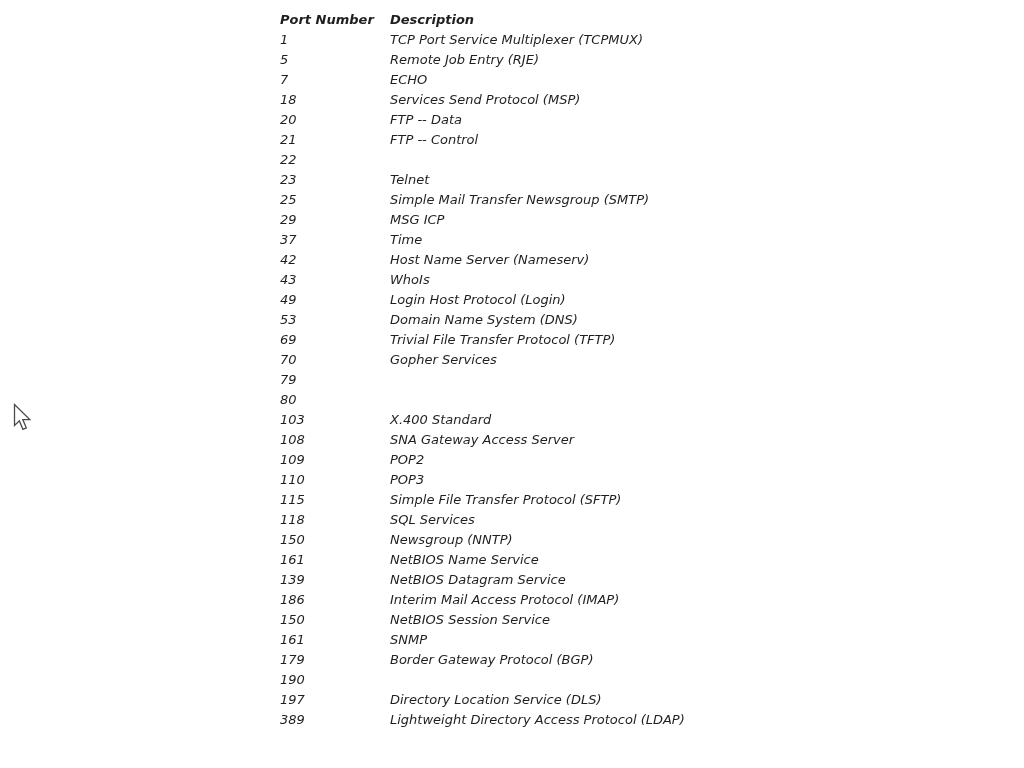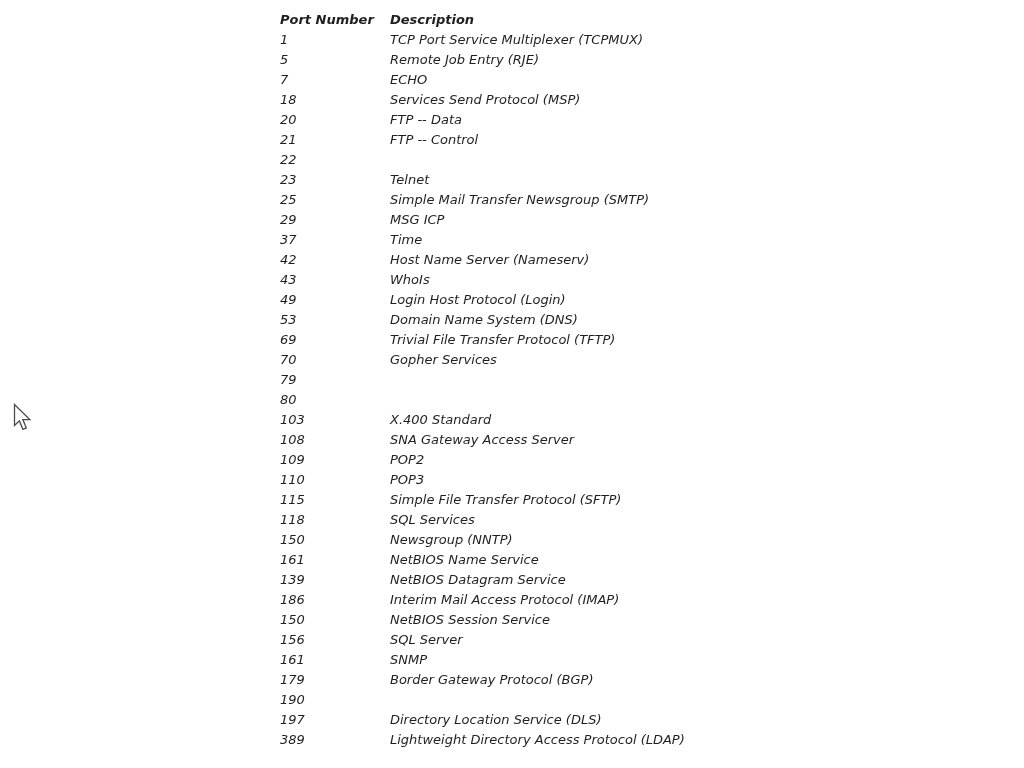--- a/index.html
+++ b/index.html
@@ -165,24 +165,20 @@
     </div>
       <div class="row">
       <div class="cell port">186</div>
       <div class="cell desc">Interim Mail Access Protocol (IMAP)</div>
     </div>
       <div class="row">
       <div class="cell port">150</div>
       <div class="cell desc">NetBIOS Session Service</div>
     </div>
       <div class="row">
-      <div class="cell port">156</div>
-      <div class="cell desc">SQL Server</div>
-    </div>
-      <div class="row">
       <div class="cell port">161</div>
       <div class="cell desc">SNMP</div>
     </div>
       <div class="row">
       <div class="cell port">179</div>
       <div class="cell desc">Border Gateway Protocol (BGP)</div>
     </div>
       <div class="row">
       <div class="cell port">190</div>
     </div>

